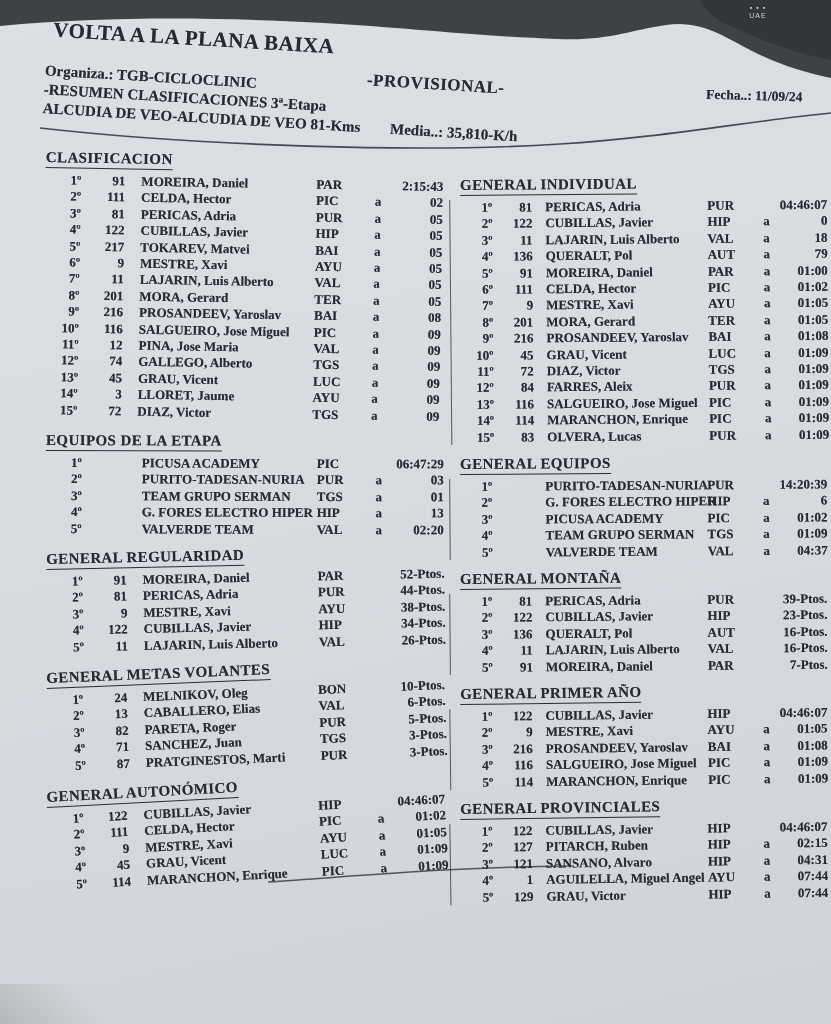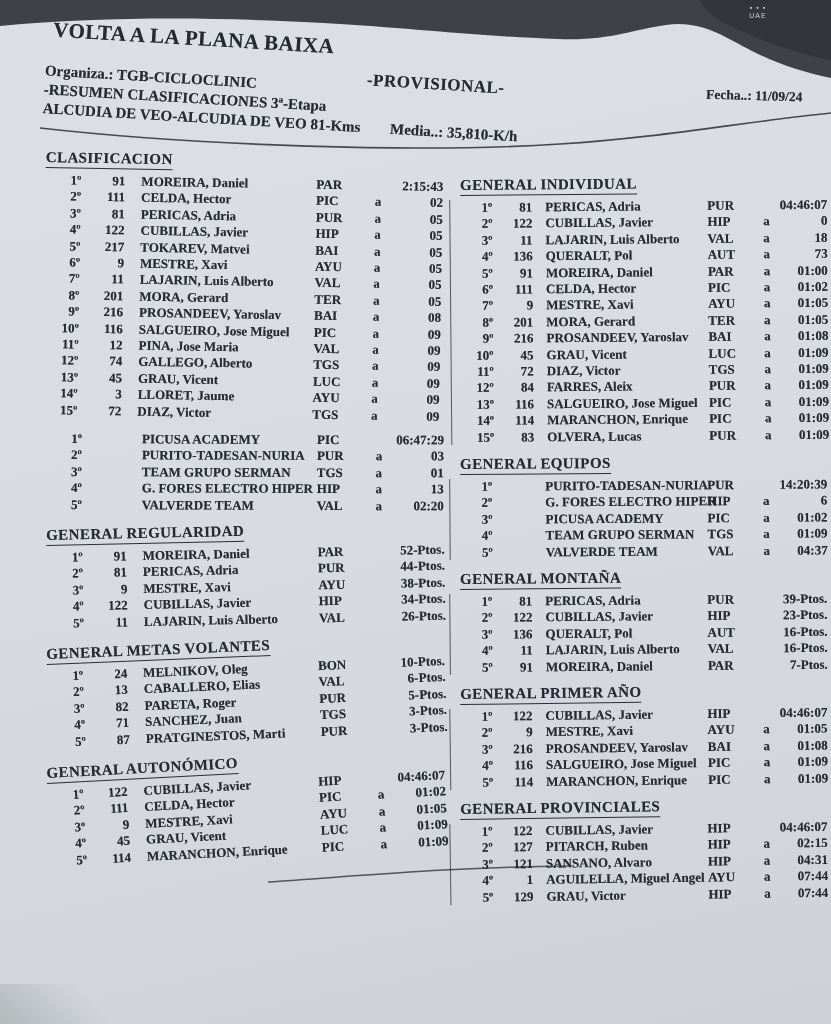--- a/index.html
+++ b/index.html
@@ -219,21 +219,21 @@
           </div>
           <div class="row">
             <span class="c-pos">15º</span>
             <span class="c-dor">72</span>
             <span class="c-name">DIAZ, Victor</span>
             <span class="c-team">TGS</span>
             <span class="c-a">a</span>
             <span class="c-gap">09</span>
           </div>
         </div></div>
-      <div class="section"><div class="rows">
+      <div class="section"><div class="sec-title">EQUIPOS DE LA ETAPA</div><div class="rows">
           <div class="row">
             <span class="c-pos">1º</span>
             <span class="c-dor"></span>
             <span class="c-name">PICUSA ACADEMY</span>
             <span class="c-team">PIC</span>
             <span class="c-a"></span>
             <span class="c-gap">06:47:29</span>
           </div>
           <div class="row">
             <span class="c-pos">2º</span>
@@ -420,21 +420,21 @@
             <span class="c-team">VAL</span>
             <span class="c-a">a</span>
             <span class="c-gap">18</span>
           </div>
           <div class="row">
             <span class="c-pos">4º</span>
             <span class="c-dor">136</span>
             <span class="c-name">QUERALT, Pol</span>
             <span class="c-team">AUT</span>
             <span class="c-a">a</span>
-            <span class="c-gap">73</span>
+            <span class="c-gap">79</span>
           </div>
           <div class="row">
             <span class="c-pos">5º</span>
             <span class="c-dor">91</span>
             <span class="c-name">MOREIRA, Daniel</span>
             <span class="c-team">PAR</span>
             <span class="c-a">a</span>
             <span class="c-gap">01:00</span>
           </div>
           <div class="row">

